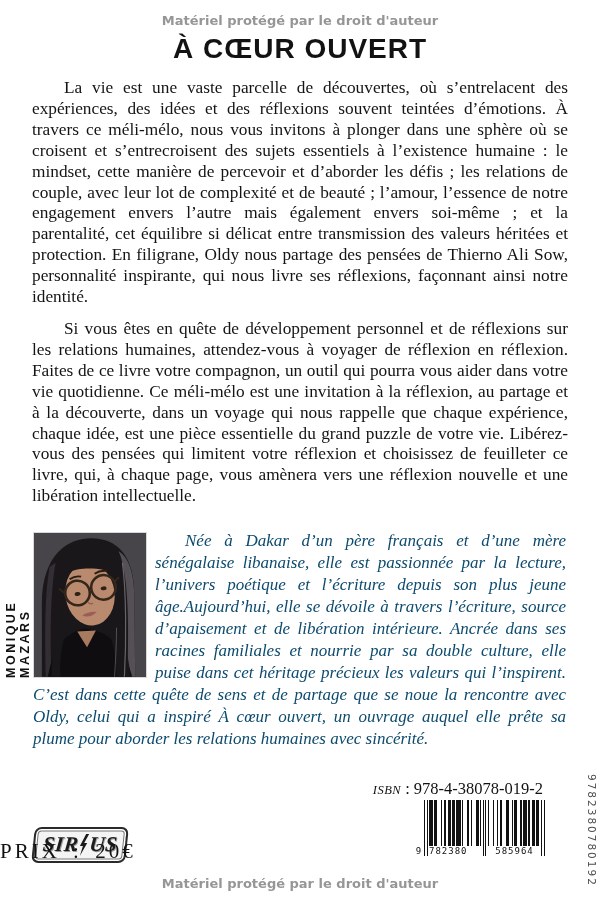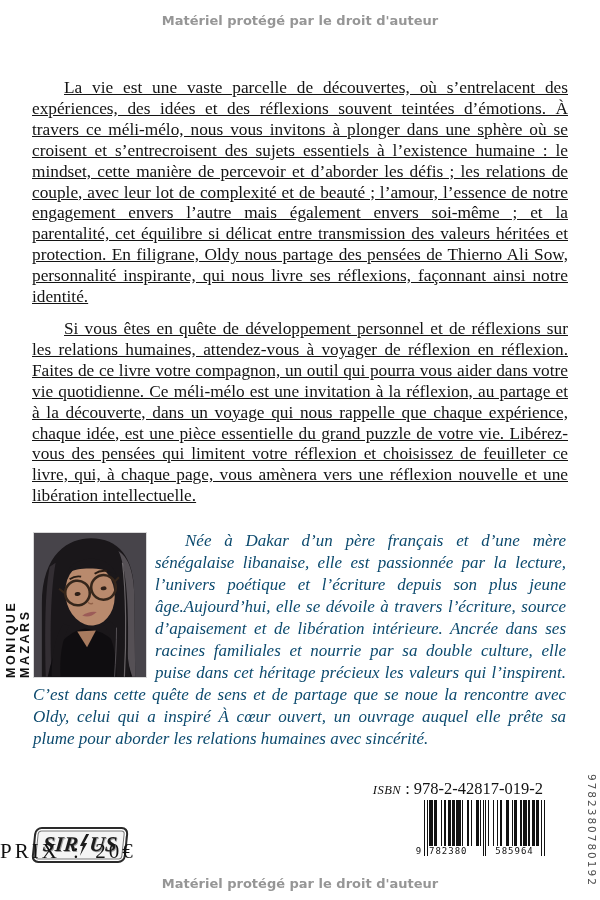--- a/index.html
+++ b/index.html
@@ -5,21 +5,21 @@
   html,body{margin:0;padding:0;background:#ffffff;}
   .page{position:relative;width:600px;height:900px;background:#fff;overflow:hidden;
         color:#161616;font-family:"Liberation Serif",serif;}
   .top-copy{position:absolute;top:13px;left:0;width:100%;text-align:center;
         font-family:"DejaVu Sans",sans-serif;font-weight:bold;font-size:13px;color:#969696;}
   .title{position:absolute;top:33px;left:0;width:100%;margin:0;text-align:center;
         font-family:"Liberation Sans",sans-serif;font-weight:800;font-size:28px;
         letter-spacing:1px;color:#121212;}
   .synopsis{position:absolute;top:78px;left:32px;width:536px;}
   .synopsis p{margin:0 0 11px 0;text-align:justify;font-size:17.3px;line-height:20.9px;
-        text-indent:32px;color:#141414;text-decoration:underline;}
+        text-indent:32px;color:#141414;}
   
   .author{position:absolute;top:530px;left:33px;width:533px;}
   .photo-wrap{float:left;width:114px;height:146px;margin:2px 8px 6px 0;
         border:1px solid #d8d8d8;box-sizing:border-box;background:#454149;}
   .photo-wrap svg{display:block;width:100%;height:100%;}
   .vname{position:absolute;left:-26px;top:2px;height:146px;width:22px;
         writing-mode:vertical-rl;transform:rotate(180deg);
         display:flex;align-items:center;justify-content:center;
         font-family:"Liberation Sans",sans-serif;font-weight:bold;font-size:12.5px;
         letter-spacing:2.5px;color:#111;}
@@ -52,20 +52,21 @@
         writing-mode:vertical-rl;text-align:center;
         font-family:"DejaVu Sans",sans-serif;font-size:10.5px;letter-spacing:2px;color:#4e4e4e;}
 </style>
 </head>
 <body>
 
 <div class="page">
 
   <div class="top-copy">Matériel protégé par le droit d'auteur</div>
 
+  <h1 class="title">À CŒUR OUVERT</h1>
 
   <div class="synopsis">
     <p>La vie est une vaste parcelle de découvertes, où s’entrelacent des expériences, des idées et des réflexions souvent teintées d’émotions. À travers ce méli-mélo, nous vous invitons à plonger dans une sphère où se croisent et s’entrecroisent des sujets essentiels à l’existence humaine : le mindset, cette manière de percevoir et d’aborder les défis ; les relations de couple, avec leur lot de complexité et de beauté ; l’amour, l’essence de notre engagement envers l’autre mais également envers soi-même ; et la parentalité, cet équilibre si délicat entre transmission des valeurs héritées et protection. En filigrane, Oldy nous partage des pensées de Thierno Ali Sow, personnalité inspirante, qui nous livre ses réflexions, façonnant ainsi notre identité.</p>
     <p>Si vous êtes en quête de développement personnel et de réflexions sur les relations humaines, attendez-vous à voyager de réflexion en réflexion. Faites de ce livre votre compagnon, un outil qui pourra vous aider dans votre vie quotidienne. Ce méli-mélo est une invitation à la réflexion, au partage et à la découverte, dans un voyage qui nous rappelle que chaque expérience, chaque idée, est une pièce essentielle du grand puzzle de votre vie. Libérez-vous des pensées qui limitent votre réflexion et choisissez de feuilleter ce livre, qui, à chaque page, vous amènera vers une réflexion nouvelle et une libération intellectuelle.</p>
   </div>
 
   <div class="author">
     <div class="vname">MONIQUE MAZARS</div>
     <div class="photo-wrap">
       <svg viewBox="0 0 114 146">
@@ -91,21 +92,21 @@
         <path d="M44,100 L54,116 L63,99 Z" fill="#a87b5f"></path>
         <path d="M70,92 C80,104 84,124 84,146 L98,146 C96,116 88,98 78,90 Z" fill="#1a171a"></path>
         <path d="M36,94 C28,108 26,128 27,146 L18,146 C18,118 24,100 30,92 Z" fill="#1a171a"></path>
         <path d="M90,30 C94,60 94,110 92,146" stroke="#8b8689" stroke-width="1.2" fill="none" opacity="0.7"></path>
         <path d="M84,96 C84,112 83,130 82,146" stroke="#7a757a" stroke-width="1" fill="none" opacity="0.6"></path>
       </svg>
     </div>
     <p class="bio">Née à Dakar d’un père français et d’une mère sénégalaise libanaise, elle est passionnée par la lecture, l’univers poétique et l’écriture depuis son plus jeune âge.Aujourd’hui, elle se dévoile à travers l’écriture, source d’apaisement et de libération intérieure. Ancrée dans ses racines familiales et nourrie par sa double culture, elle puise dans cet héritage précieux les valeurs qui l’inspirent. C’est dans cette quête de sens et de partage que se noue la rencontre avec Oldy, celui qui a inspiré À cœur ouvert, un ouvrage auquel elle prête sa plume pour aborder les relations humaines avec sincérité.</p>
   </div>
 
-  <div class="isbn"><span class="lbl">ISBN</span><span class="sep">:</span><span>978-2-42817-019-2</span></div>
+  <div class="isbn"><span class="lbl">ISBN</span><span class="sep">:</span><span>978-4-38078-019-2</span></div>
 
   <div class="barcode">
     <svg id="bc" width="121" height="56" viewBox="0 0 95 56" preserveAspectRatio="none" shape-rendering="crispEdges">
         <rect x="0" y="0" width="1" height="56" fill="#111"></rect>
         <rect x="2" y="0" width="1" height="56" fill="#111"></rect>
         <rect x="4" y="0" width="1" height="46" fill="#111"></rect>
         <rect x="5" y="0" width="1" height="46" fill="#111"></rect>
         <rect x="6" y="0" width="1" height="46" fill="#111"></rect>
         <rect x="8" y="0" width="1" height="46" fill="#111"></rect>
         <rect x="9" y="0" width="1" height="46" fill="#111"></rect>

